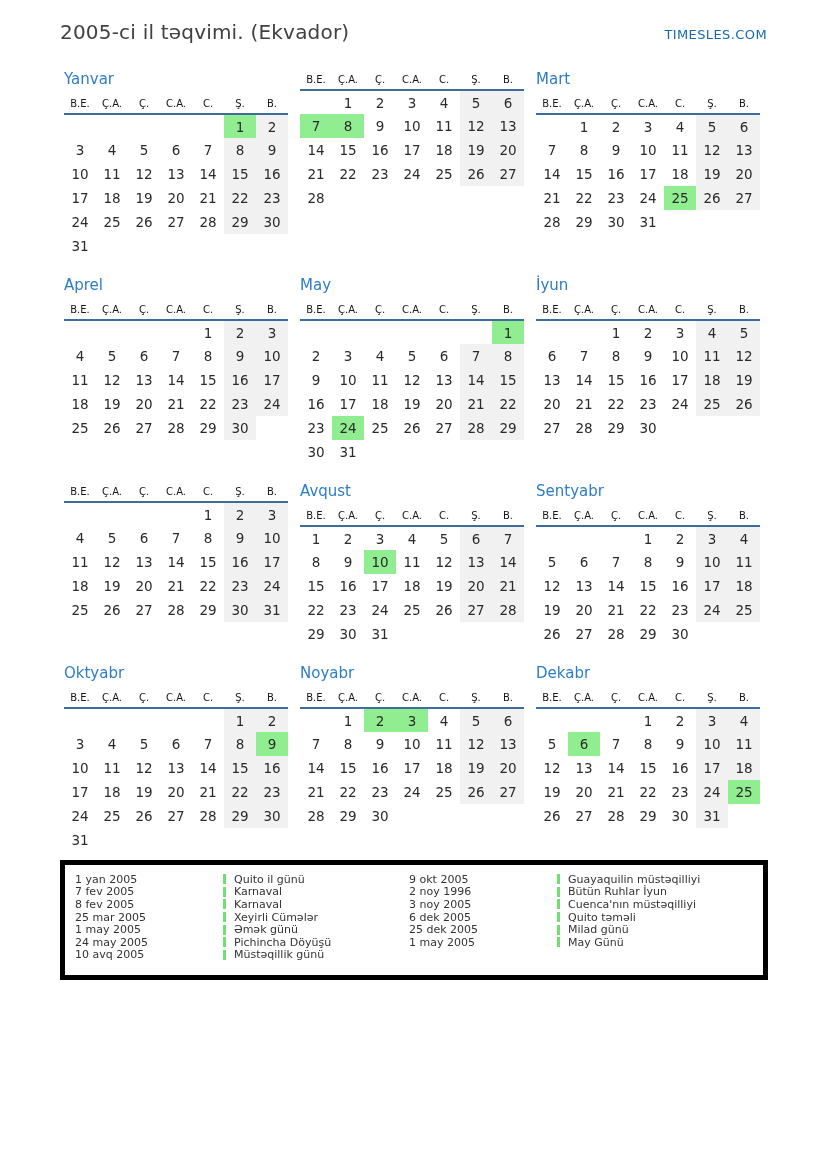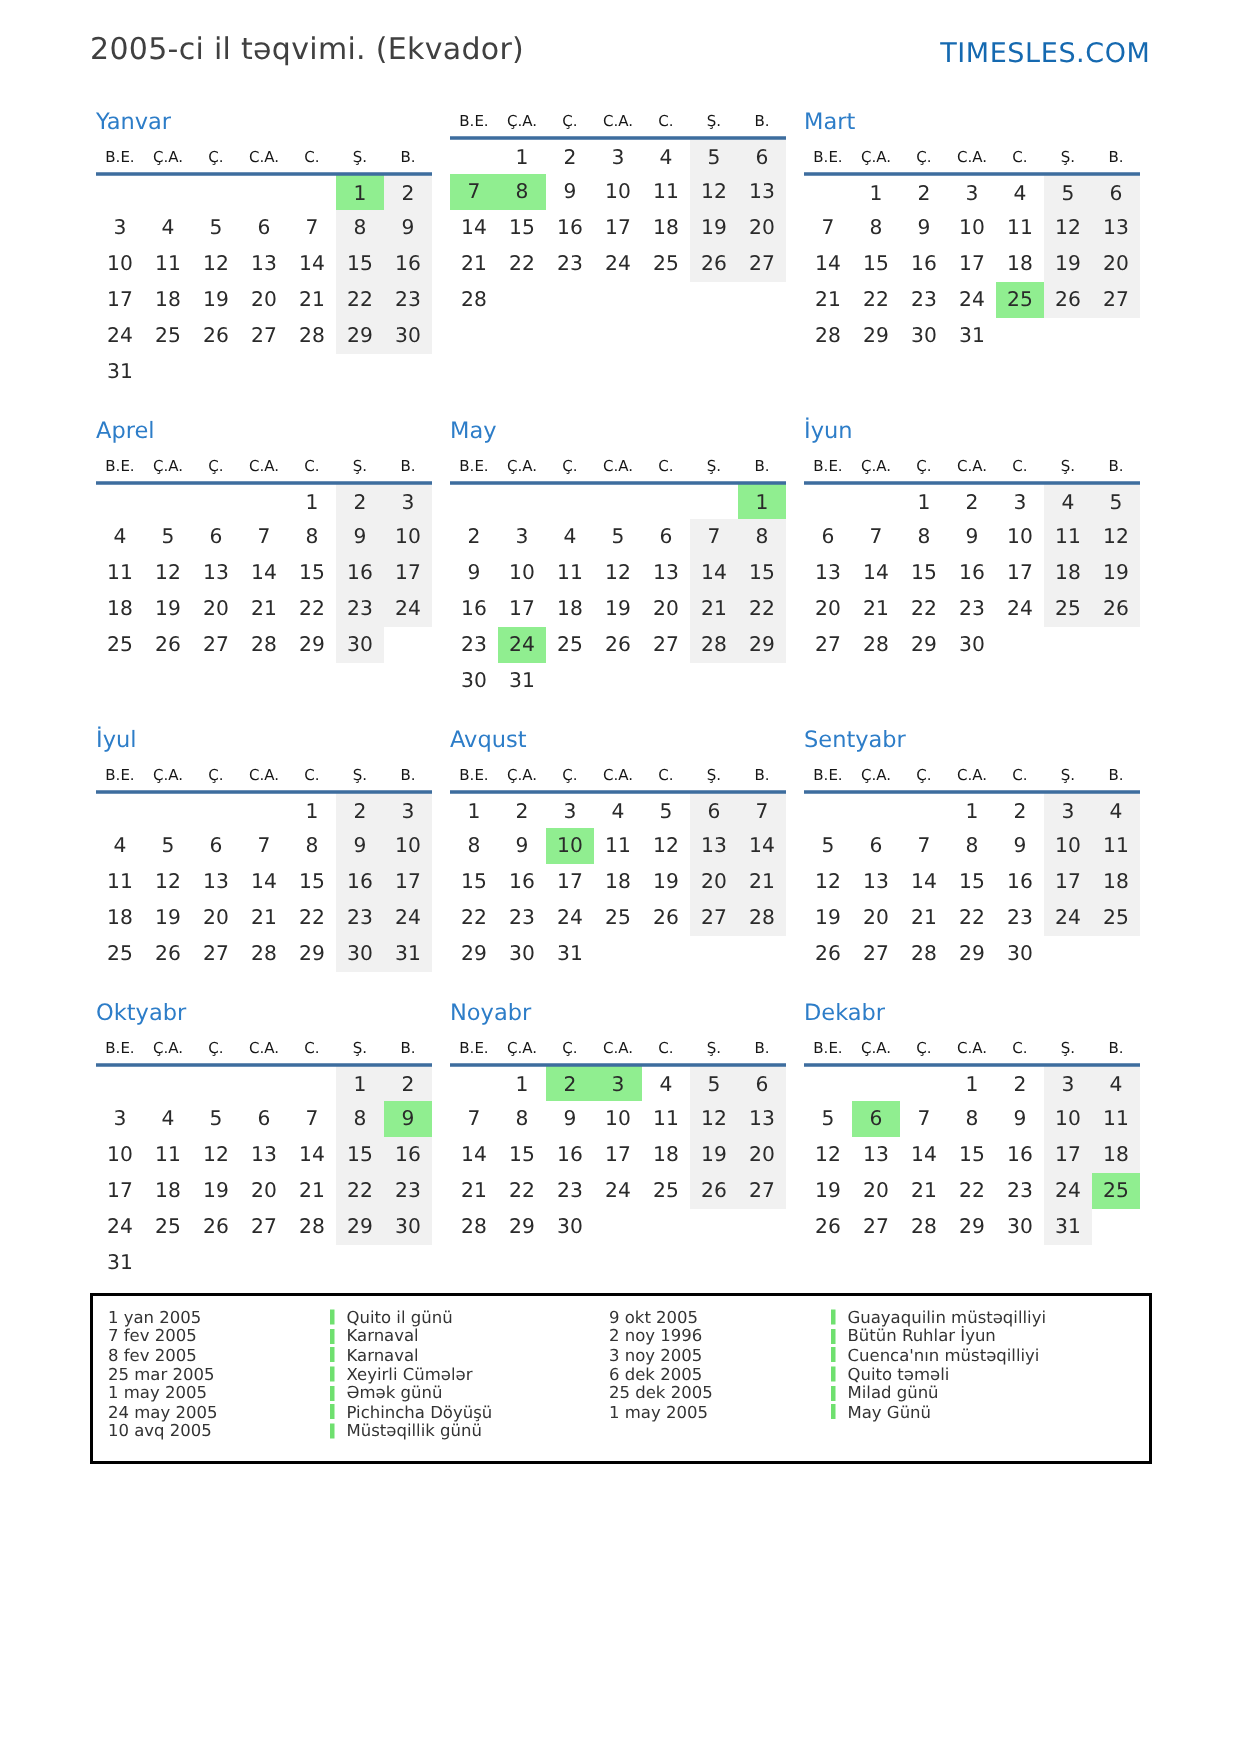--- a/index.html
+++ b/index.html
@@ -13,29 +13,29 @@
   }
   *{margin:0;padding:0;box-sizing:border-box;}
   body{
     width:827px;height:1169px;
     background:#ffffff;
     font-family:"DejaVu Sans","Liberation Sans",sans-serif;
     position:relative;
     overflow:hidden;
   }
   .page-header{
-    display:flex;justify-content:space-between;align-items:flex-start;
+    display:flex;justify-content:space-between;align-items:center;
     padding:20px 60px 0 60px;
   }
   .page-title{
     font-size:20px;color:#404040;font-weight:normal;
     letter-spacing:0.2px;
   }
   .site-link{
-    font-size:18px;color:var(--site-blue);text-decoration:none;
+    font-size:13px;color:var(--site-blue);text-decoration:none;
     margin-top:5px;letter-spacing:0.4px;
   }
   .months-grid{
     margin:26px 0 0 64px;
     width:696px;
     display:grid;
     grid-template-columns:repeat(3,224px);
     column-gap:12px;
     row-gap:18px;
   }
@@ -59,21 +59,21 @@
   table.month-table td{
     width:32px;height:24px;
     text-align:center;vertical-align:middle;
     font-size:13.5px;color:var(--day-text);
   }
   td.weekend{background:var(--weekend-gray);}
   td.holiday{background:var(--holiday-green);}
   .legend-box{
     margin:8px 0 0 60px;
     width:708px;
-    border:2px solid #000000;
+    border:5px solid #000000;
     padding:8px 8px 14px 10px;
     display:flex;
   }
   .legend-col-group{display:flex;}
   .legend-group-left{width:334px;}
   .legend-group-right{flex:1;}
   .legend-rows{display:flex;flex-direction:column;}
   .legend-row{
     display:flex;align-items:center;
     height:12.6px;
@@ -496,21 +496,20 @@
             <td>30</td>
             <td></td>
             <td></td>
             <td></td>
           </tr>
         </tbody>
     </table>
   </div>
 
   <div class="month">
-    <div class="month-title">İyul</div>
     <table class="month-table">
       <thead>
           <tr>
             <th>B.E.</th>
             <th>Ç.A.</th>
             <th>Ç.</th>
             <th>C.A.</th>
             <th>C.</th>
             <th>Ş.</th>
             <th>B.</th>

